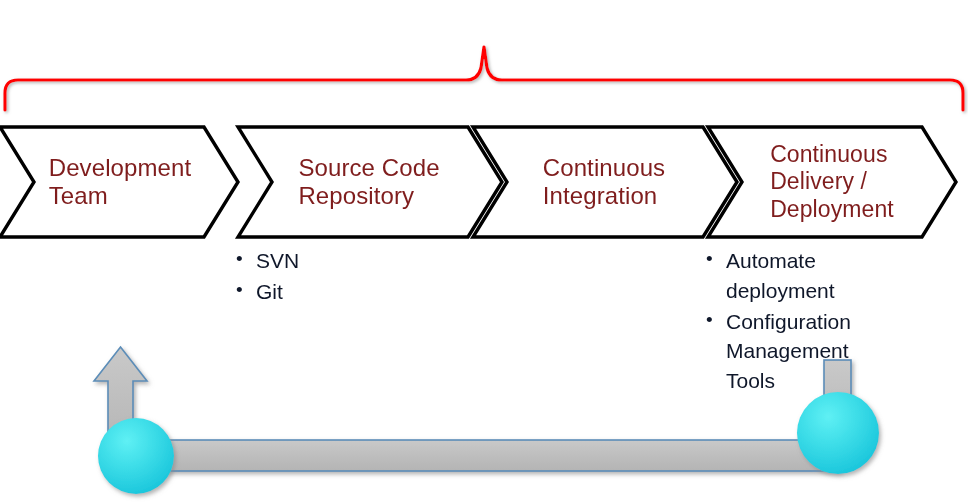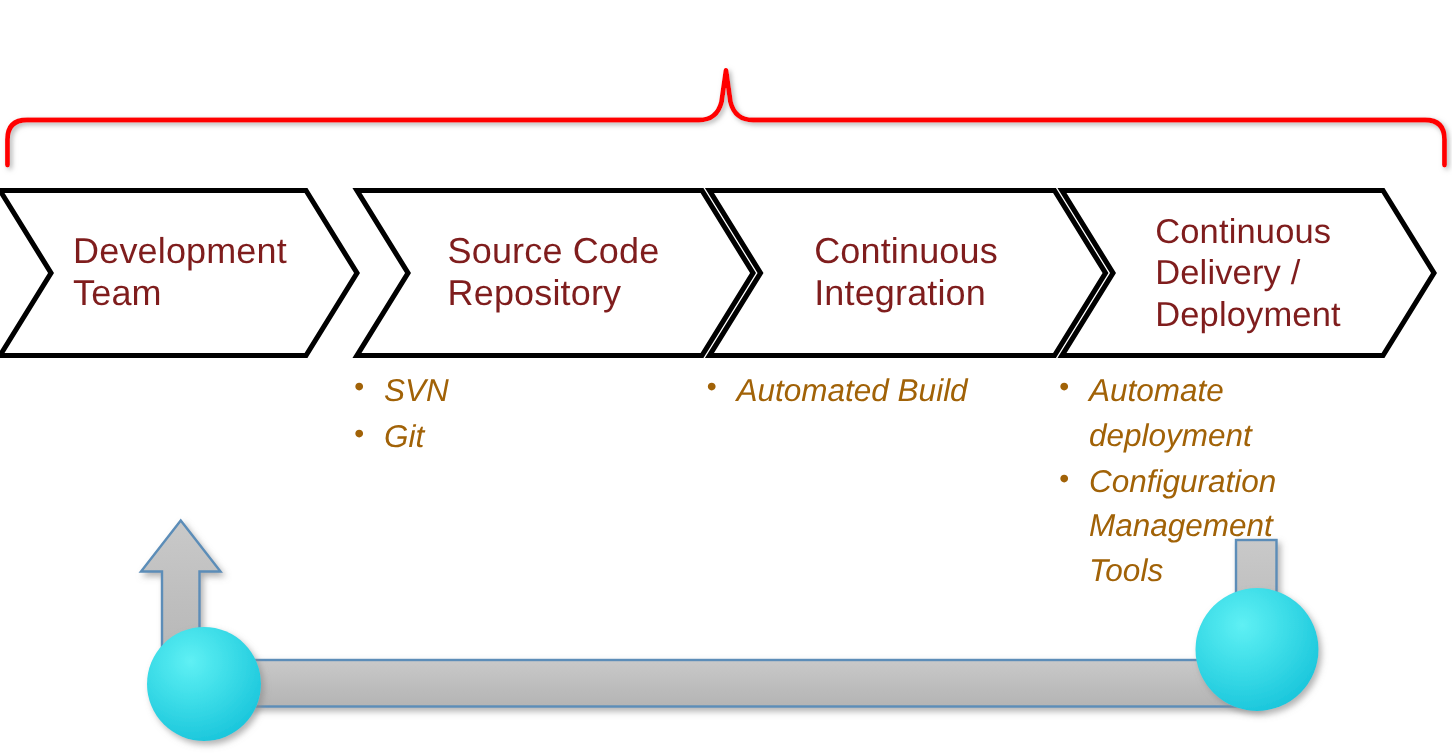--- a/index.html
+++ b/index.html
@@ -42,22 +42,21 @@
     letter-spacing: 0.1px;
     font-weight: 400;
     white-space: pre-line;
   }
 
   
   .bullets {
     position: absolute;
     font-size: 21px;
     line-height: 1.42;
-    color: #a16207;
-    font-style: italic;
+    color: #0f172a;
   }
   .bullets ul { list-style: none; }
   .bullets li {
     position: relative;
     padding-left: 20px;
     margin-bottom: 1px;
   }
   .bullets li::before {
     content: "\2022";
     position: absolute;
@@ -144,21 +143,20 @@
 
   <div class="bullets" style="left:236px; top:246px; width:210px;">
     <ul>
       <li>SVN</li>
       <li>Git</li>
     </ul>
   </div>
 
   <div class="bullets" style="left:471px; top:246px; width:205px;">
     <ul>
-      <li>Automated Build</li>
     </ul>
   </div>
 
   <div class="bullets" style="left:706px; top:246px; width:195px;">
     <ul>
       <li>Automate deployment</li>
       <li>Configuration Management Tools</li>
     </ul>
   </div>
 

